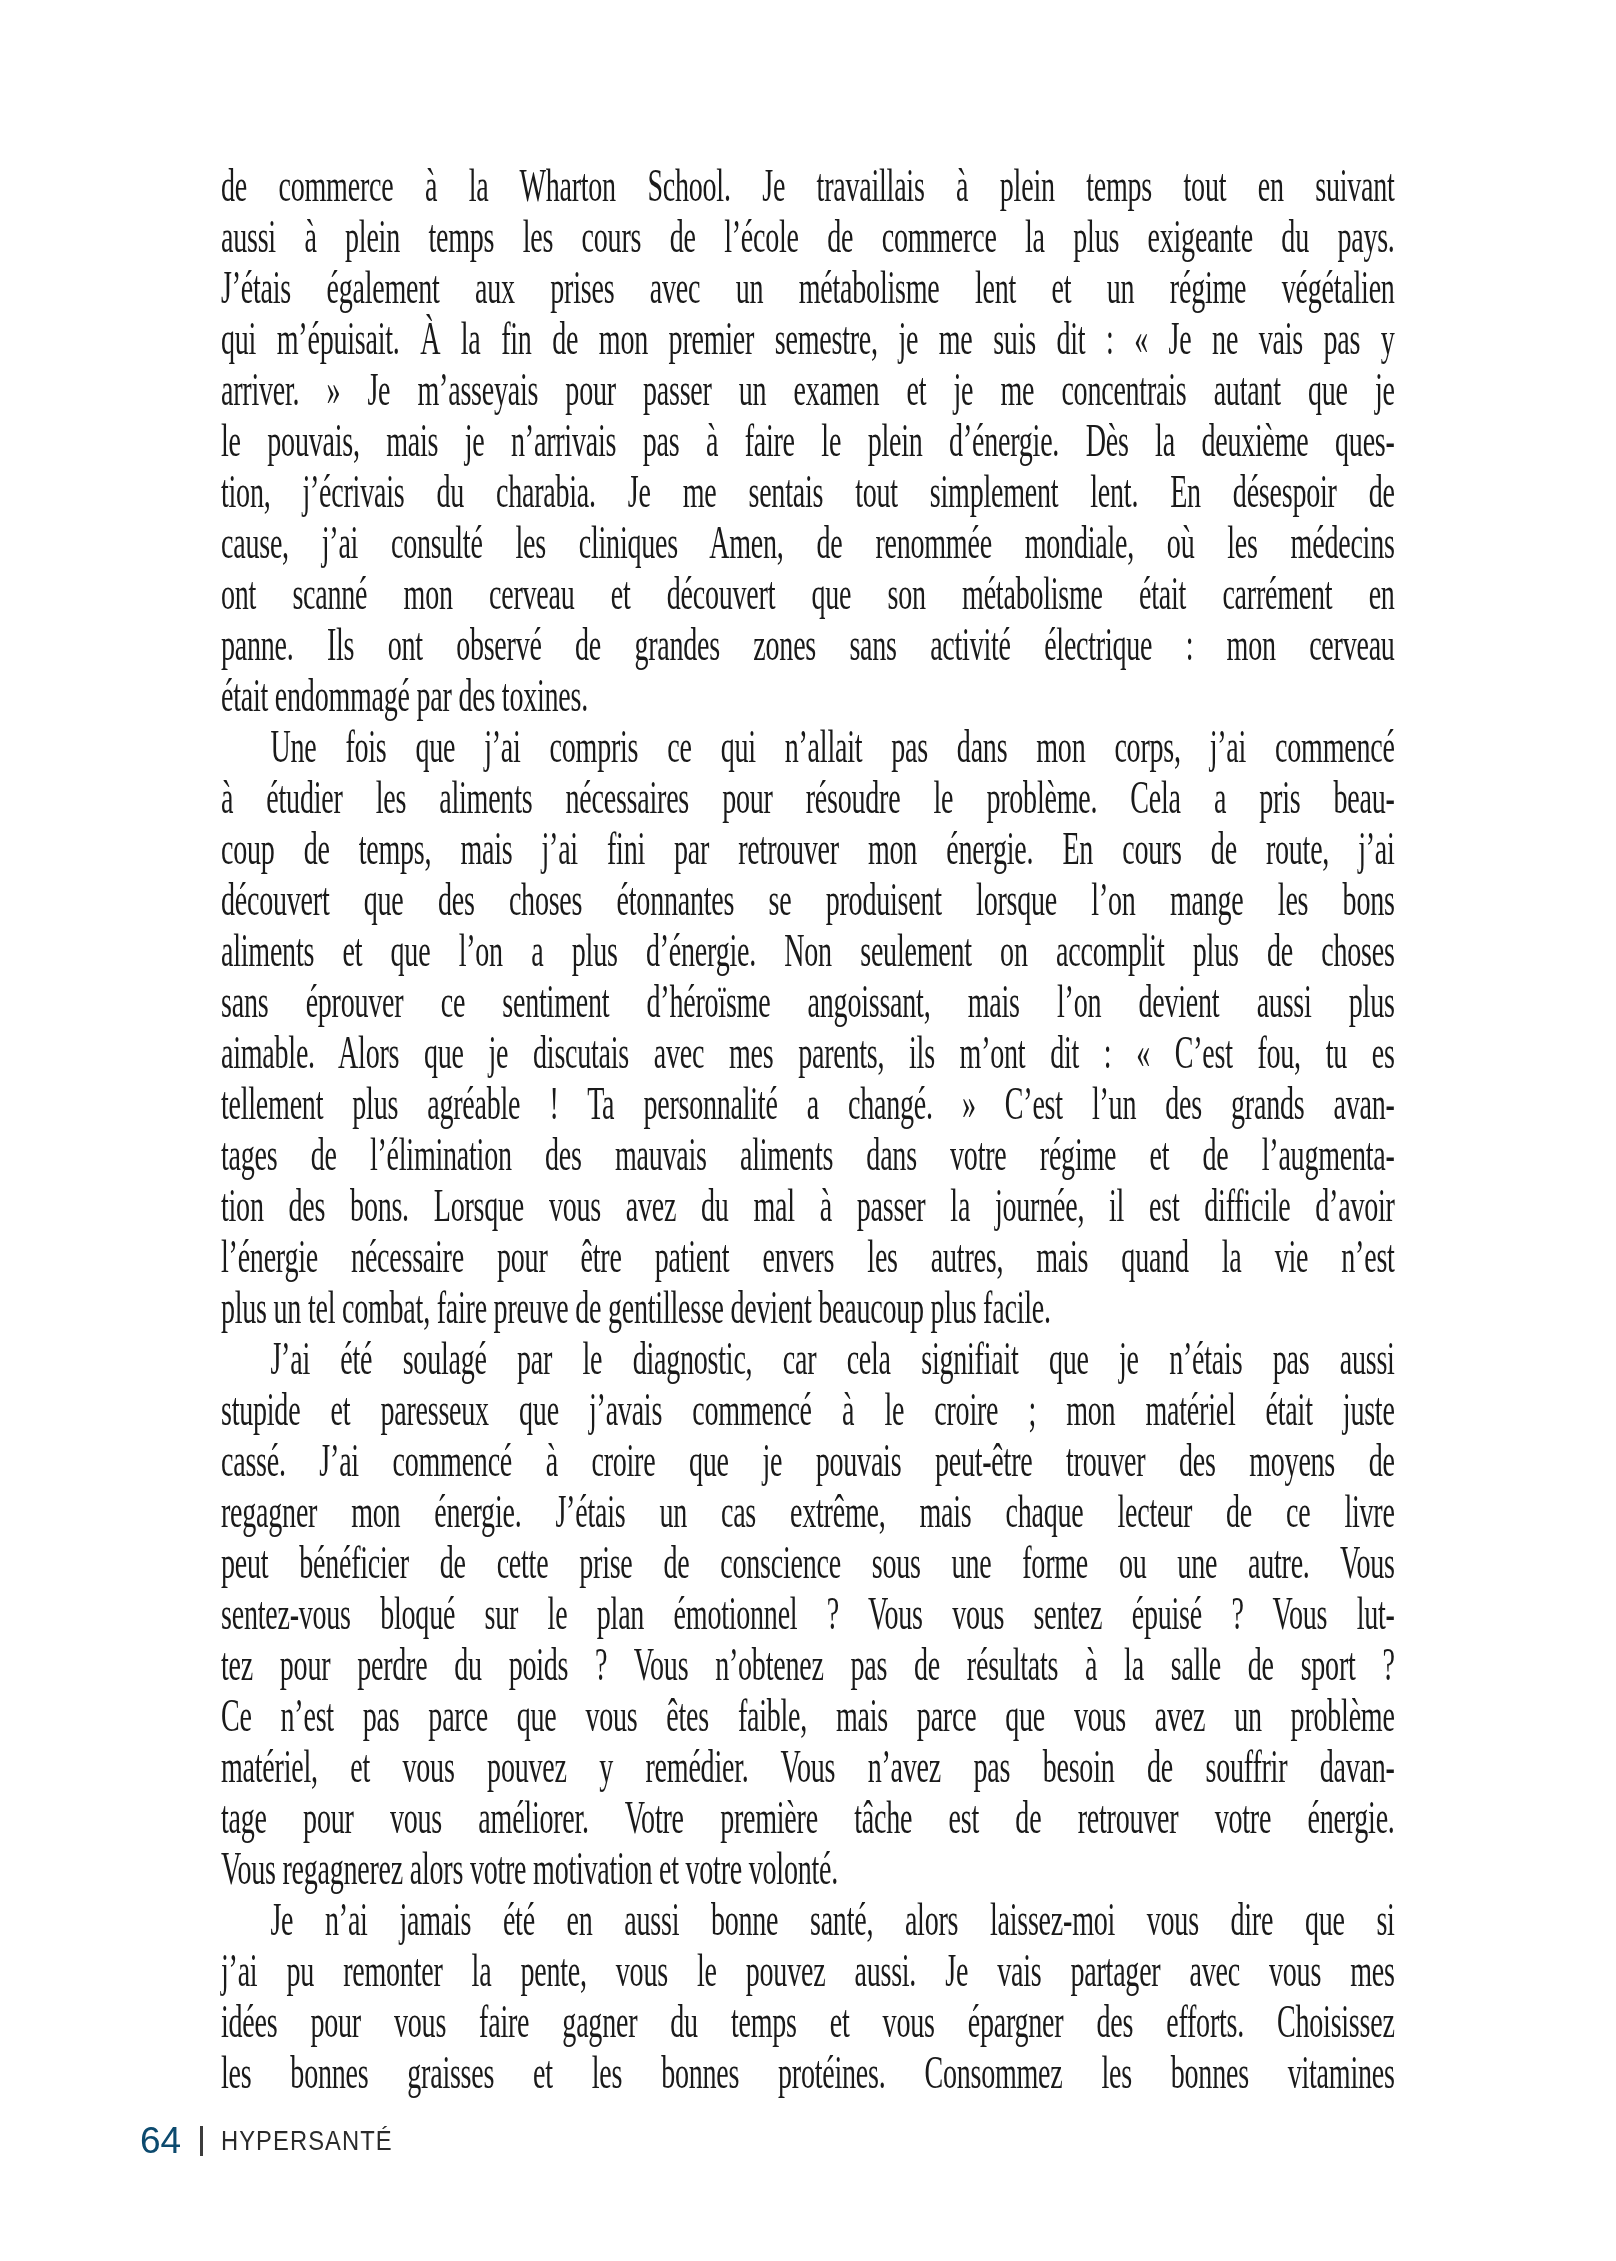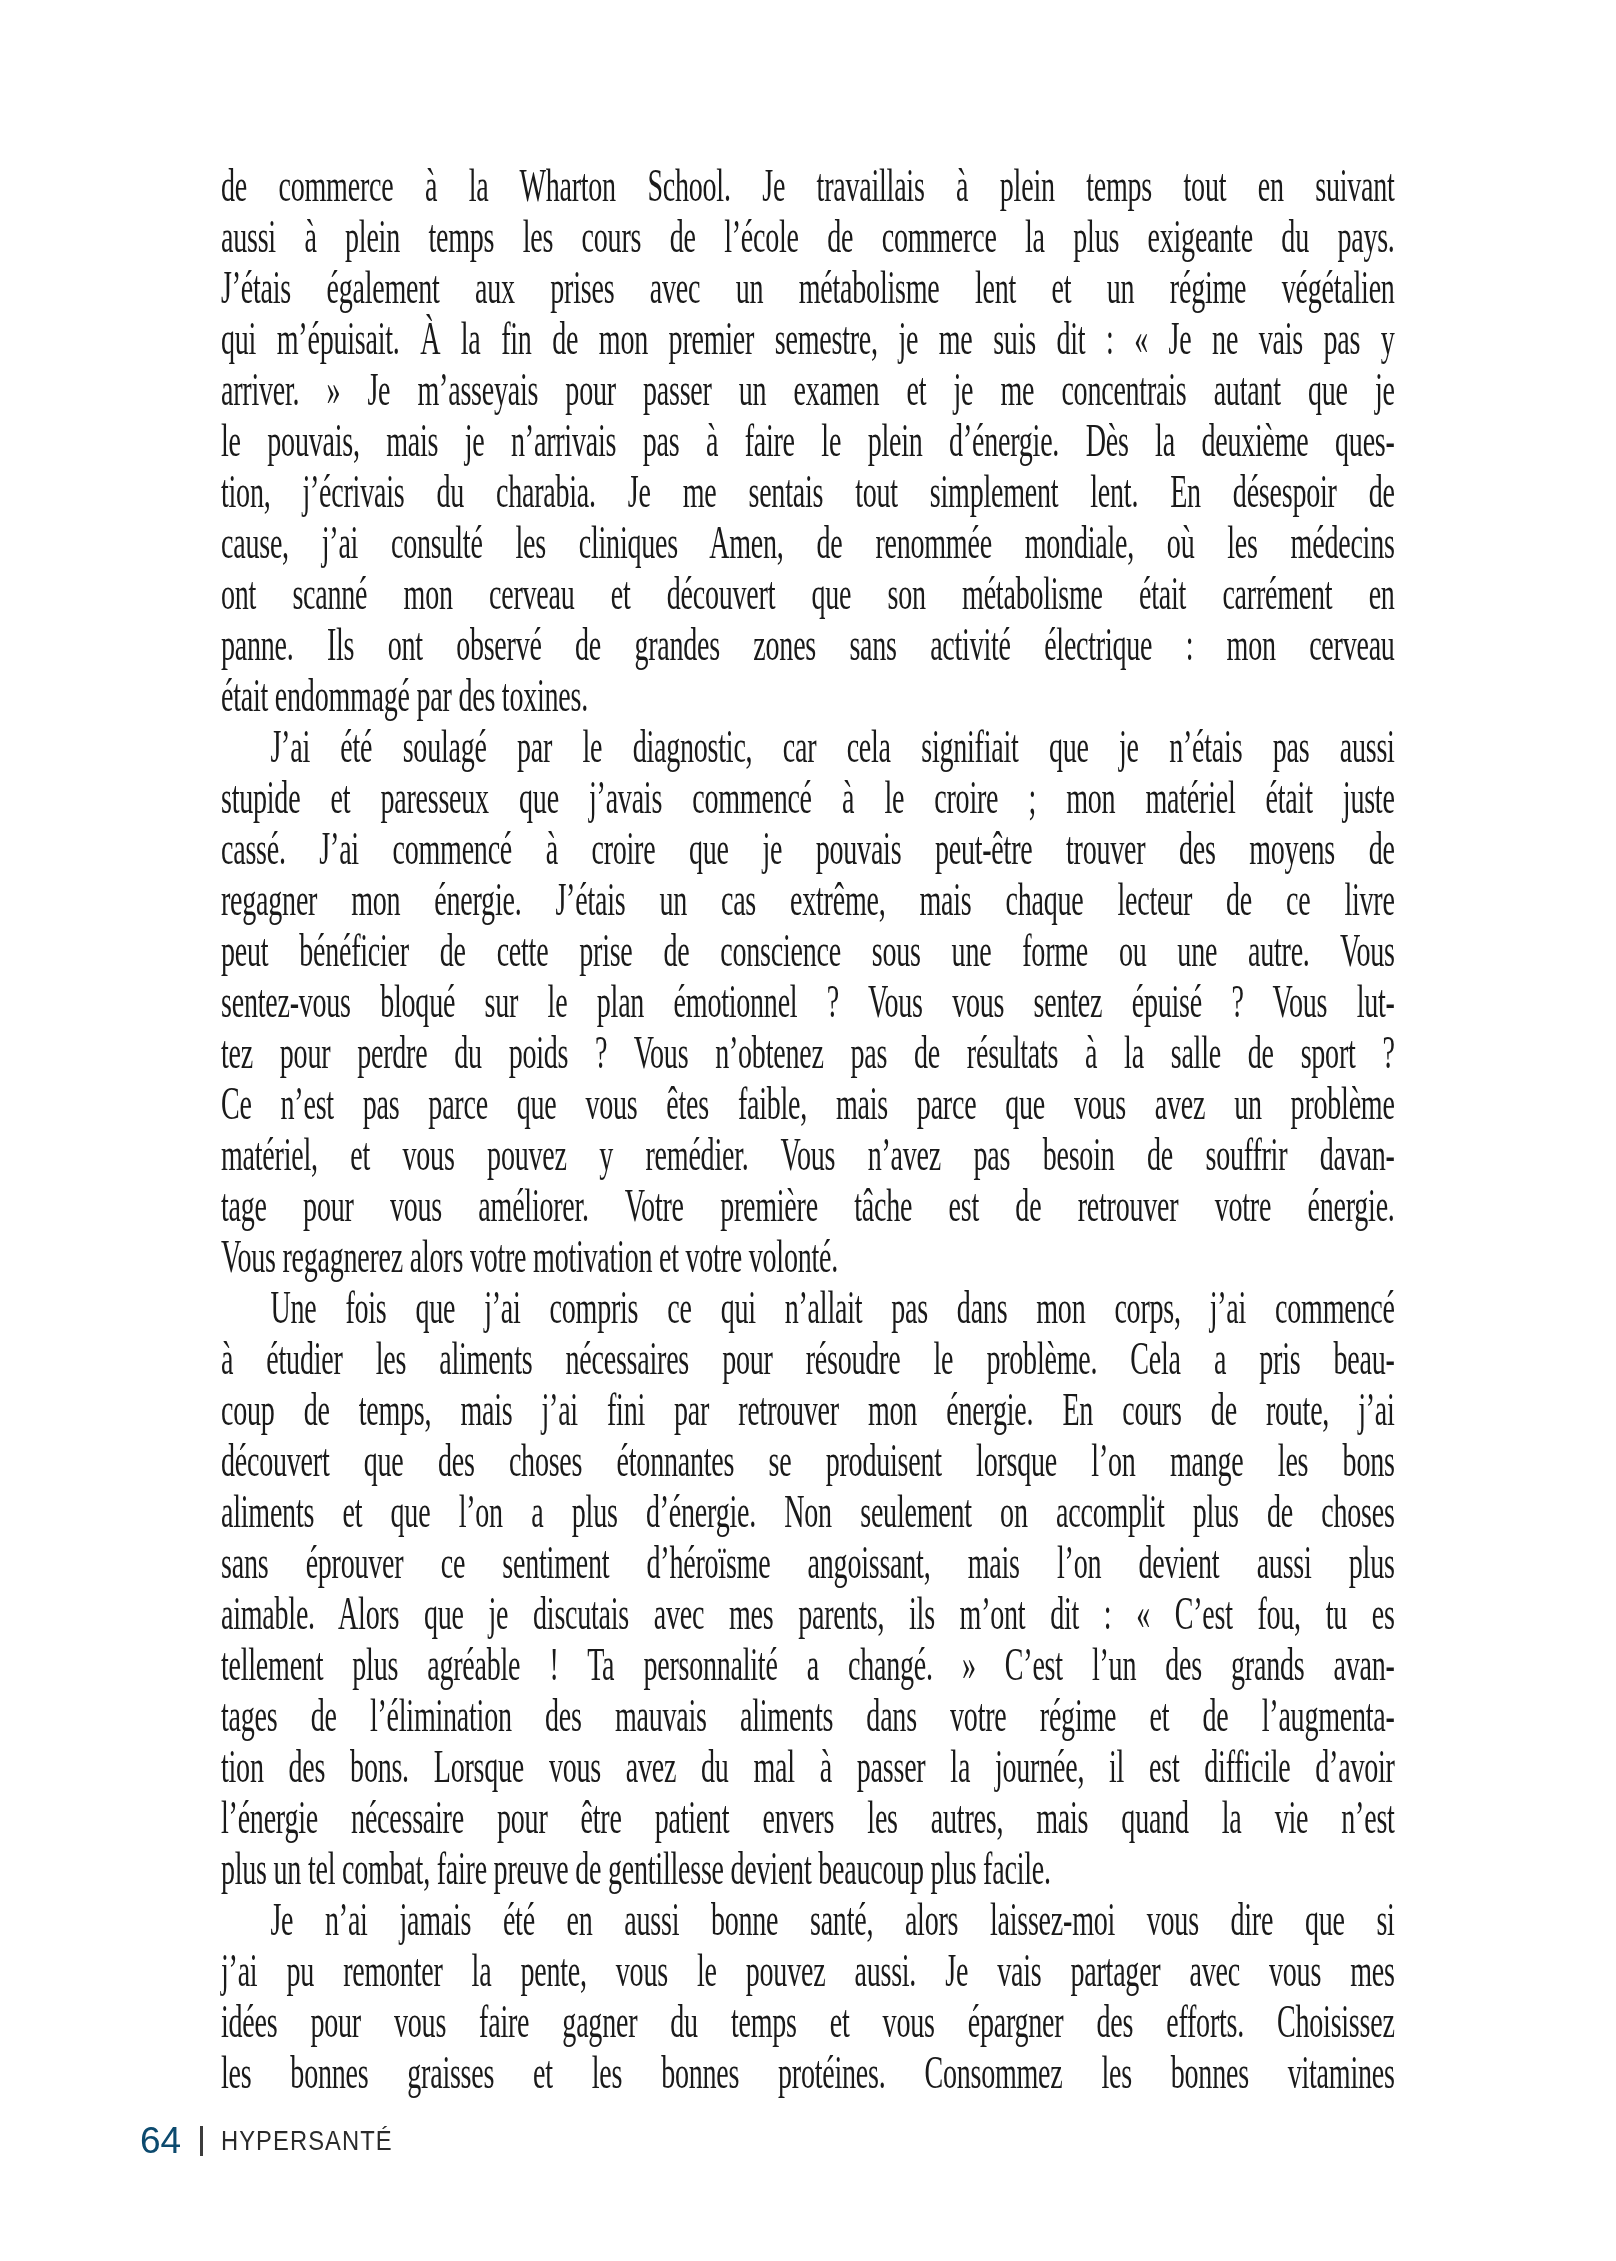--- a/index.html
+++ b/index.html
@@ -91,45 +91,45 @@
         <div class="line fill">qui m’épuisait. À la fin de mon premier semestre, je me suis dit : « Je ne vais pas y</div>
         <div class="line fill">arriver. » Je m’asseyais pour passer un examen et je me concentrais autant que je</div>
         <div class="line fill">le pouvais, mais je n’arrivais pas à faire le plein d’énergie. Dès la deuxième ques-</div>
         <div class="line fill">tion, j’écrivais du charabia. Je me sentais tout simplement lent. En désespoir de</div>
         <div class="line fill">cause, j’ai consulté les cliniques Amen, de renommée mondiale, où les médecins</div>
         <div class="line fill">ont scanné mon cerveau et découvert que son métabolisme était carrément en</div>
         <div class="line fill">panne. Ils ont observé de grandes zones sans activité électrique : mon cerveau</div>
         <div class="line">était endommagé par des toxines.</div>
       </div>
       <div class="para">
-        <div class="line fill indent">J’ai été soulagé par le diagnostic, car cela signifiait que je n’étais pas aussi</div>
-        <div class="line fill">stupide et paresseux que j’avais commencé à le croire ; mon matériel était juste</div>
-        <div class="line fill">cassé. J’ai commencé à croire que je pouvais peut-être trouver des moyens de</div>
-        <div class="line fill">regagner mon énergie. J’étais un cas extrême, mais chaque lecteur de ce livre</div>
-        <div class="line fill">peut bénéficier de cette prise de conscience sous une forme ou une autre. Vous</div>
-        <div class="line fill">sentez-vous bloqué sur le plan émotionnel ? Vous vous sentez épuisé ? Vous lut-</div>
-        <div class="line fill">tez pour perdre du poids ? Vous n’obtenez pas de résultats à la salle de sport ?</div>
-        <div class="line fill">Ce n’est pas parce que vous êtes faible, mais parce que vous avez un problème</div>
-        <div class="line fill">matériel, et vous pouvez y remédier. Vous n’avez pas besoin de souffrir davan-</div>
-        <div class="line fill">tage pour vous améliorer. Votre première tâche est de retrouver votre énergie.</div>
-        <div class="line">Vous regagnerez alors votre motivation et votre volonté.</div>
-      </div>
-      <div class="para">
         <div class="line fill indent">Une fois que j’ai compris ce qui n’allait pas dans mon corps, j’ai commencé</div>
         <div class="line fill">à étudier les aliments nécessaires pour résoudre le problème. Cela a pris beau-</div>
         <div class="line fill">coup de temps, mais j’ai fini par retrouver mon énergie. En cours de route, j’ai</div>
         <div class="line fill">découvert que des choses étonnantes se produisent lorsque l’on mange les bons</div>
         <div class="line fill">aliments et que l’on a plus d’énergie. Non seulement on accomplit plus de choses</div>
         <div class="line fill">sans éprouver ce sentiment d’héroïsme angoissant, mais l’on devient aussi plus</div>
         <div class="line fill">aimable. Alors que je discutais avec mes parents, ils m’ont dit : « C’est fou, tu es</div>
         <div class="line fill">tellement plus agréable ! Ta personnalité a changé. » C’est l’un des grands avan-</div>
         <div class="line fill">tages de l’élimination des mauvais aliments dans votre régime et de l’augmenta-</div>
         <div class="line fill">tion des bons. Lorsque vous avez du mal à passer la journée, il est difficile d’avoir</div>
         <div class="line fill">l’énergie nécessaire pour être patient envers les autres, mais quand la vie n’est</div>
         <div class="line">plus un tel combat, faire preuve de gentillesse devient beaucoup plus facile.</div>
+      </div>
+      <div class="para">
+        <div class="line fill indent">J’ai été soulagé par le diagnostic, car cela signifiait que je n’étais pas aussi</div>
+        <div class="line fill">stupide et paresseux que j’avais commencé à le croire ; mon matériel était juste</div>
+        <div class="line fill">cassé. J’ai commencé à croire que je pouvais peut-être trouver des moyens de</div>
+        <div class="line fill">regagner mon énergie. J’étais un cas extrême, mais chaque lecteur de ce livre</div>
+        <div class="line fill">peut bénéficier de cette prise de conscience sous une forme ou une autre. Vous</div>
+        <div class="line fill">sentez-vous bloqué sur le plan émotionnel ? Vous vous sentez épuisé ? Vous lut-</div>
+        <div class="line fill">tez pour perdre du poids ? Vous n’obtenez pas de résultats à la salle de sport ?</div>
+        <div class="line fill">Ce n’est pas parce que vous êtes faible, mais parce que vous avez un problème</div>
+        <div class="line fill">matériel, et vous pouvez y remédier. Vous n’avez pas besoin de souffrir davan-</div>
+        <div class="line fill">tage pour vous améliorer. Votre première tâche est de retrouver votre énergie.</div>
+        <div class="line">Vous regagnerez alors votre motivation et votre volonté.</div>
       </div>
       <div class="para">
         <div class="line fill indent">Je n’ai jamais été en aussi bonne santé, alors laissez-moi vous dire que si</div>
         <div class="line fill">j’ai pu remonter la pente, vous le pouvez aussi. Je vais partager avec vous mes</div>
         <div class="line fill">idées pour vous faire gagner du temps et vous épargner des efforts. Choisissez</div>
         <div class="line fill">les bonnes graisses et les bonnes protéines. Consommez les bonnes vitamines</div>
       </div>
     </main>
 
   <footer class="footer">

